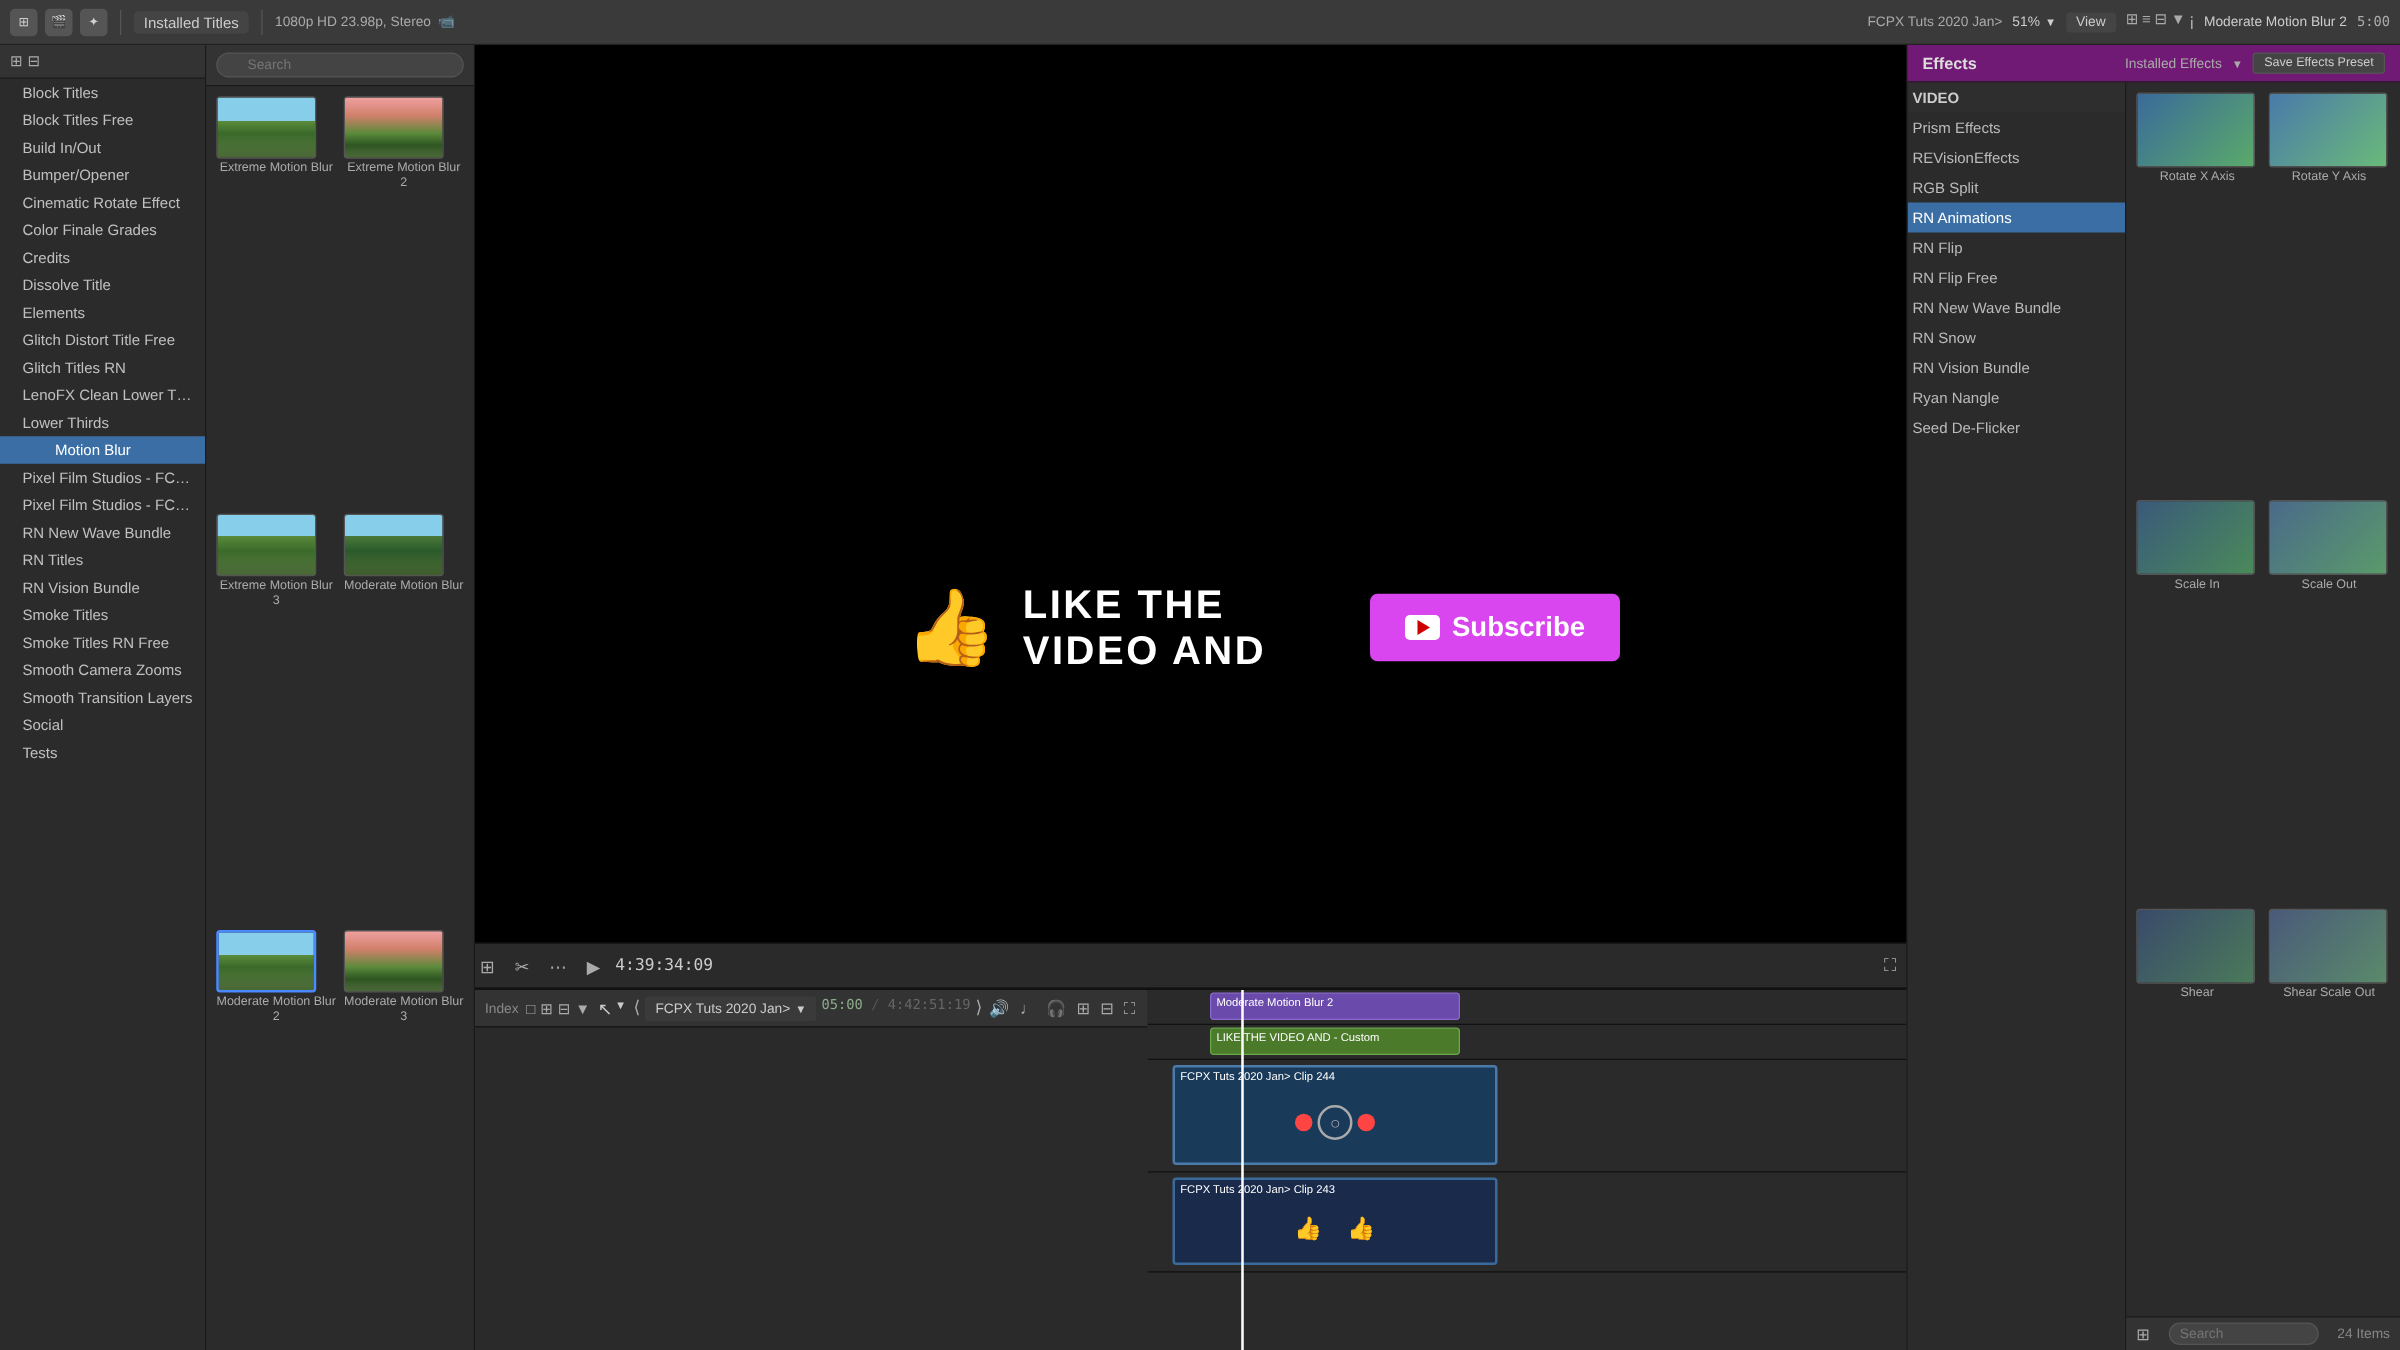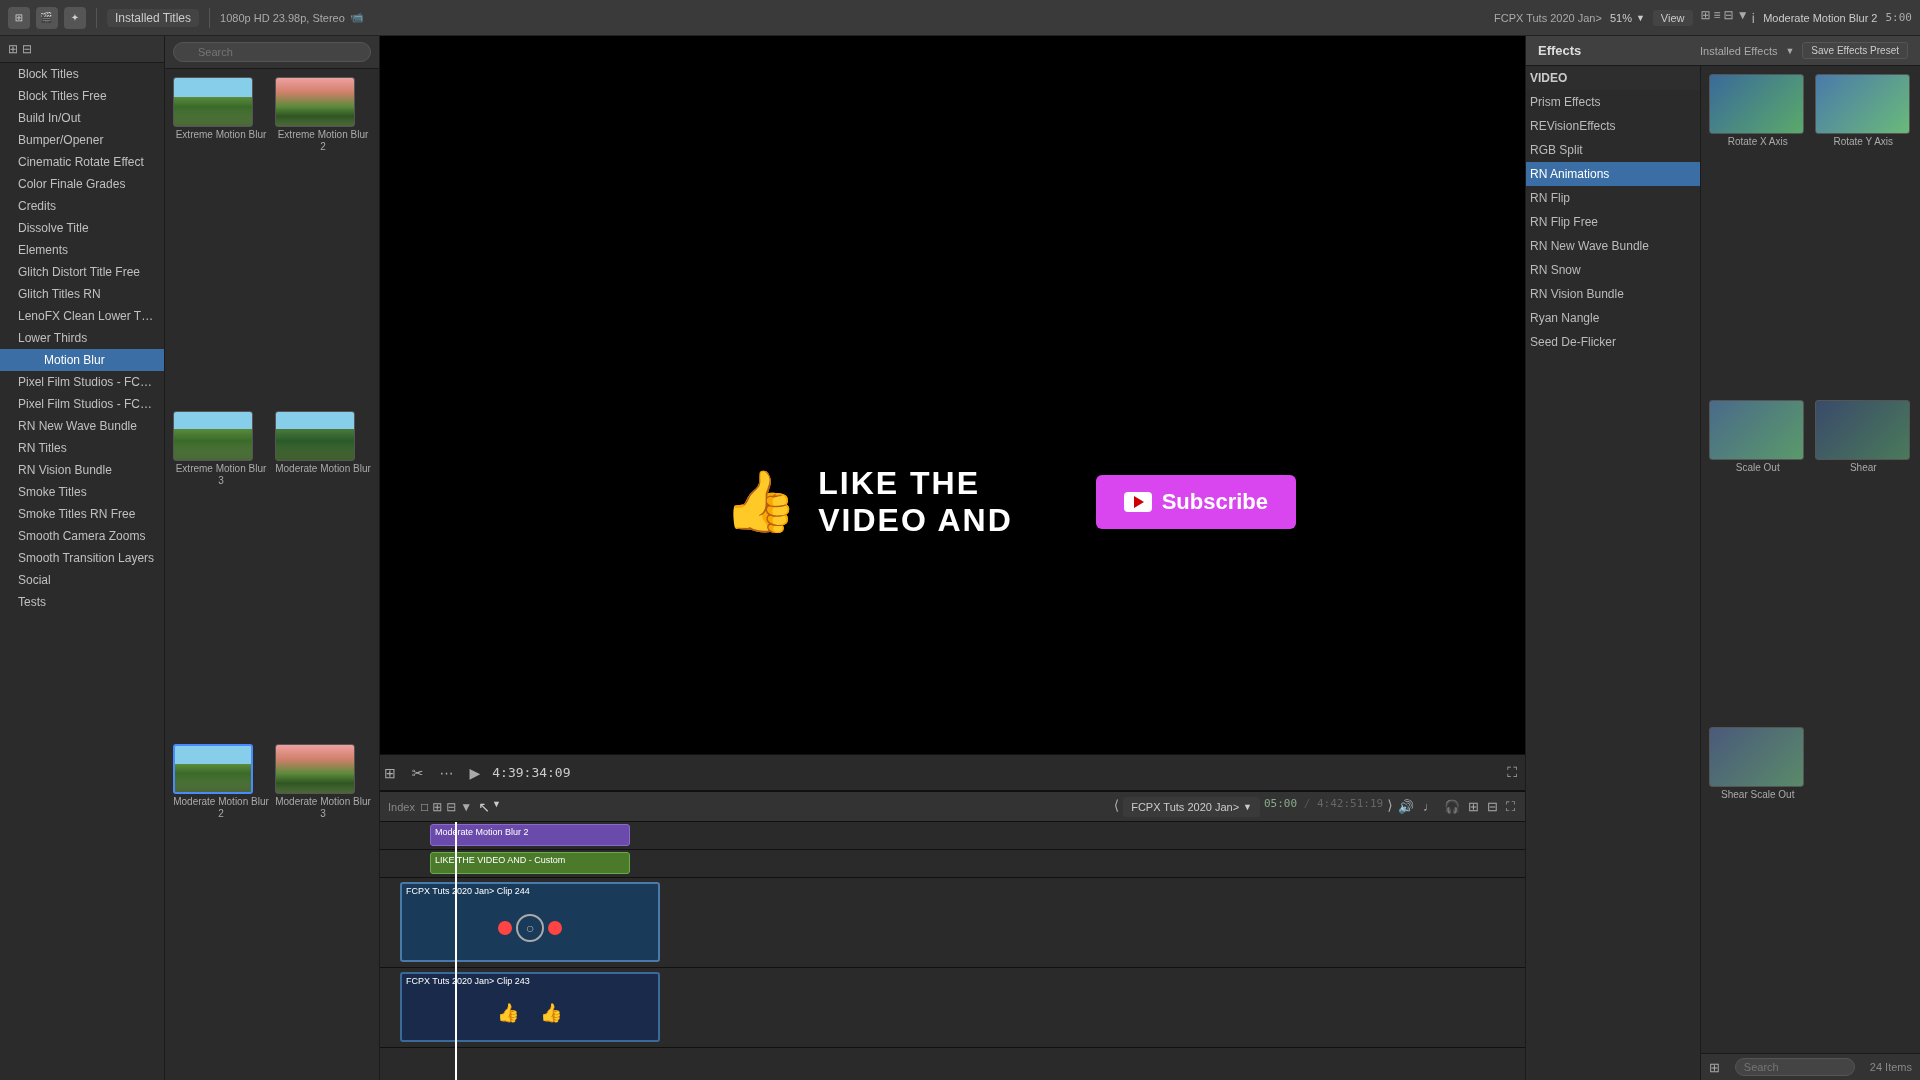--- a/index.html
+++ b/index.html
@@ -54,21 +54,21 @@
     .yt-icon { width: 28px; height: 20px; background: white; border-radius: 4px; display: flex; align-items: center; justify-content: center; }
     .yt-play { width: 0; height: 0; border-left: 10px solid #cc0000; border-top: 6px solid transparent; border-bottom: 6px solid transparent; margin-left: 2px; }
 
     .preview-controls { height: 36px; background: #2a2a2a; display: flex; align-items: center; justify-content: center; gap: 8px; border-top: 1px solid #111; }
     .ctrl-btn { font-size: 14px; color: #aaa; cursor: pointer; padding: 4px; }
     .timecode { font-size: 13px; color: #ccc; font-family: monospace; }
     .expand-btn { margin-left: auto; margin-right: 8px; font-size: 14px; color: #aaa; cursor: pointer; }
 
     
     .effects-panel { width: 395px; background: #2b2b2b; border-left: 1px solid #1a1a1a; flex-shrink: 0; display: flex; flex-direction: column; }
-    .effects-header { padding: 6px 12px; background: #404040; border-bottom: 1px solid #1a1a1a; display: flex; align-items: center; justify-content: space-between; }
+    .effects-header { padding: 6px 12px; background: #701a75; border-bottom: 1px solid #1a1a1a; display: flex; align-items: center; justify-content: space-between; }
     .effects-title { font-size: 13px; font-weight: 600; color: #ddd; }
     .effects-list { width: 175px; border-right: 1px solid #1a1a1a; overflow-y: auto; }
     .effects-list-item { padding: 5px 4px; font-size: 12px; color: #bbb; cursor: pointer; }
     .effects-list-item.active { background: #3a6ea5; color: #fff; }
     .effects-content { display: flex; flex: 1; overflow: hidden; }
     .effects-grid { flex: 1; display: grid; grid-template-columns: 1fr 1fr; gap: 8px; padding: 8px; overflow-y: auto; }
     .effect-thumb { cursor: pointer; }
     .effect-thumb-img { width: 95px; height: 60px; border-radius: 3px; border: 1px solid #555; }
     .effect-rotate-x { background: linear-gradient(135deg, #3a6a9a, #5aaa6a); }
     .effect-rotate-y { background: linear-gradient(135deg, #4a7aaa, #6aba7a); }
@@ -76,21 +76,21 @@
     .effect-scale-out { background: linear-gradient(135deg, #4a6a8a, #5a9a6a); }
     .effect-shear { background: linear-gradient(135deg, #3a4a6a, #4a7a5a); }
     .effect-shear-scale { background: linear-gradient(135deg, #4a5a7a, #5a8a6a); }
     .effect-label { font-size: 10px; color: #aaa; text-align: center; margin-top: 2px; }
     .effects-footer { padding: 4px 8px; background: #333; border-top: 1px solid #1a1a1a; display: flex; align-items: center; justify-content: space-between; }
     .effects-count { font-size: 11px; color: #888; }
     .effects-search-bottom { background: #444; border: 1px solid #555; border-radius: 12px; padding: 2px 8px; color: #aaa; font-size: 11px; width: 120px; }
     
     
     .lower-half { display: flex; height: 290px; position: relative; border-top: 2px solid #111; }
-    .timeline-main { flex: 1; background: #2a2a2a; display: flex; flex-direction: column; }
+    .timeline-main { flex: 1; background: #2a2a2a; display: flex; flex-direction: row; }
     
     .tl-toolbar { height: 30px; background: #333; display: flex; align-items: center; padding: 0 8px; gap: 6px; border-bottom: 1px solid #111; }
     .tl-project-btn { background: #3a3a3a; color: #ccc; border: none; border-radius: 3px; padding: 2px 8px; font-size: 11px; cursor: pointer; display: flex; align-items: center; gap: 4px; }
     .tl-nav-btn { color: #aaa; font-size: 14px; cursor: pointer; }
     .tl-time-display { font-size: 11px; color: #8a8; font-family: monospace; }
     .tl-right-btns { margin-left: auto; display: flex; gap: 4px; }
     .tl-icon-btn { color: #aaa; font-size: 13px; cursor: pointer; padding: 2px; }
 
     .tl-ruler { height: 18px; background: #222; position: relative; overflow: hidden; }
     .tl-ruler-label { font-size: 9px; color: #666; position: absolute; }
@@ -344,20 +344,24 @@
         <div class="effects-grid">
           <div class="effect-thumb">
             <div class="effect-thumb-img effect-rotate-x"></div>
             <div class="effect-label">Rotate X Axis</div>
           </div>
           <div class="effect-thumb">
             <div class="effect-thumb-img effect-rotate-y"></div>
             <div class="effect-label">Rotate Y Axis</div>
           </div>
           <div class="effect-thumb">
+            <div class="effect-thumb-img effect-scale-in"></div>
+            <div class="effect-label">Scale In</div>
+          </div>
+          <div class="effect-thumb">
             <div class="effect-thumb-img effect-scale-out"></div>
             <div class="effect-label">Scale Out</div>
           </div>
           <div class="effect-thumb">
             <div class="effect-thumb-img effect-shear"></div>
             <div class="effect-label">Shear</div>
           </div>
           <div class="effect-thumb">
             <div class="effect-thumb-img effect-shear-scale"></div>
             <div class="effect-label">Shear Scale Out</div>

